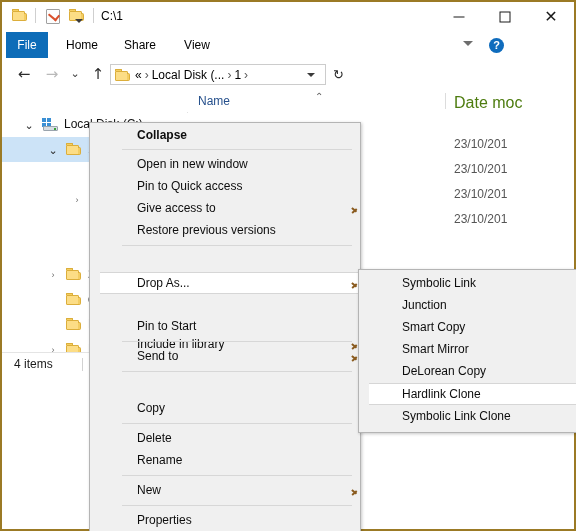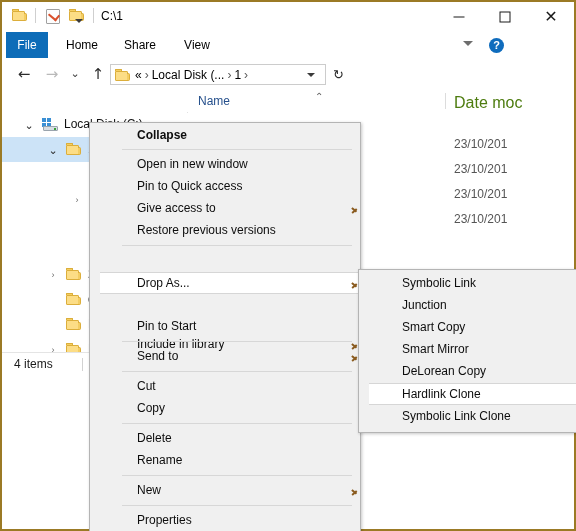--- a/index.html
+++ b/index.html
@@ -723,23 +723,20 @@
       <span class="mi-label">Pin to Start</span>
     </div>
     <div class="msep" style="top:218px;"></div>
 
     <div class="mi" style="top:223px;">
       <span class="mi-label">Send to</span>
       <span class="mi-arrow"></span>
     </div>
     <div class="msep" style="top:248px;"></div>
 
-    <div class="mi" style="top:253px;">
-      <span class="mi-label">Cut</span>
-    </div>
     <div class="mi" style="top:275px;padding-left:38px;">
       <span class="mi-label">Copy</span>
     </div>
     <div class="msep" style="top:300px;"></div>
 
     <div class="mi" style="top:305px;">
       <span class="mi-label">Delete</span>
     </div>
     <div class="mi" style="top:327px;">
       <span class="mi-label">Rename</span>

